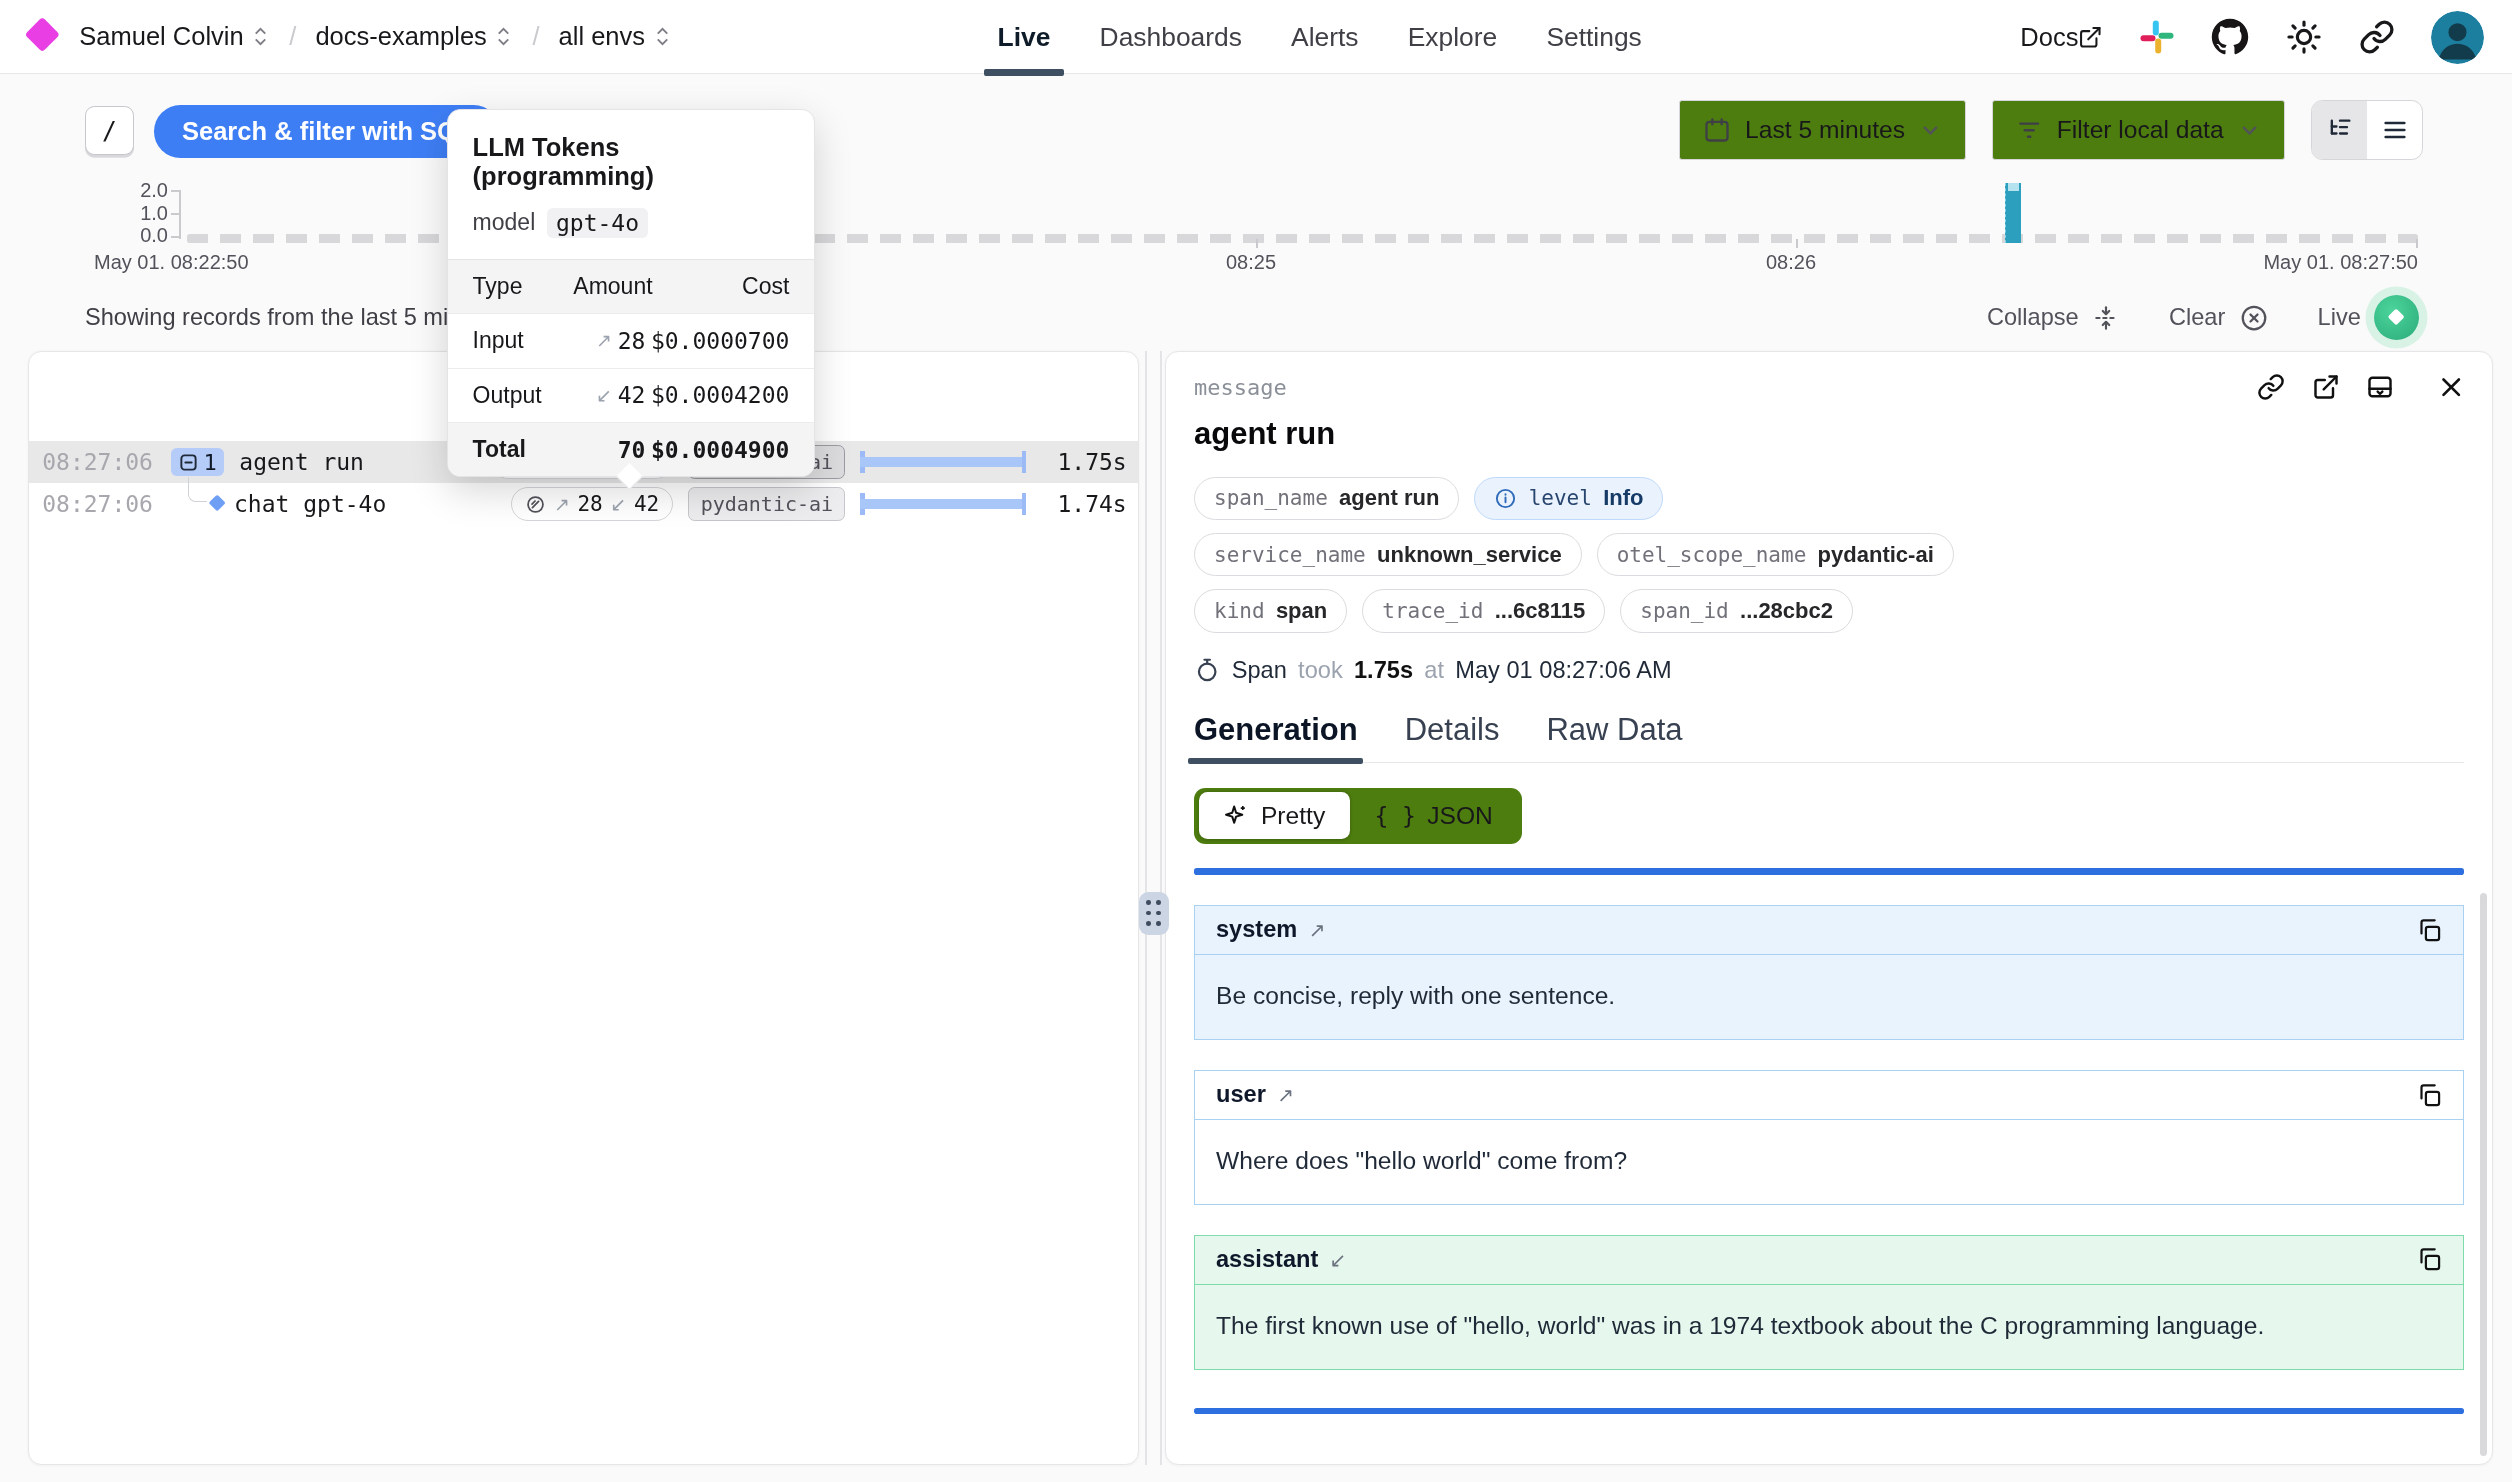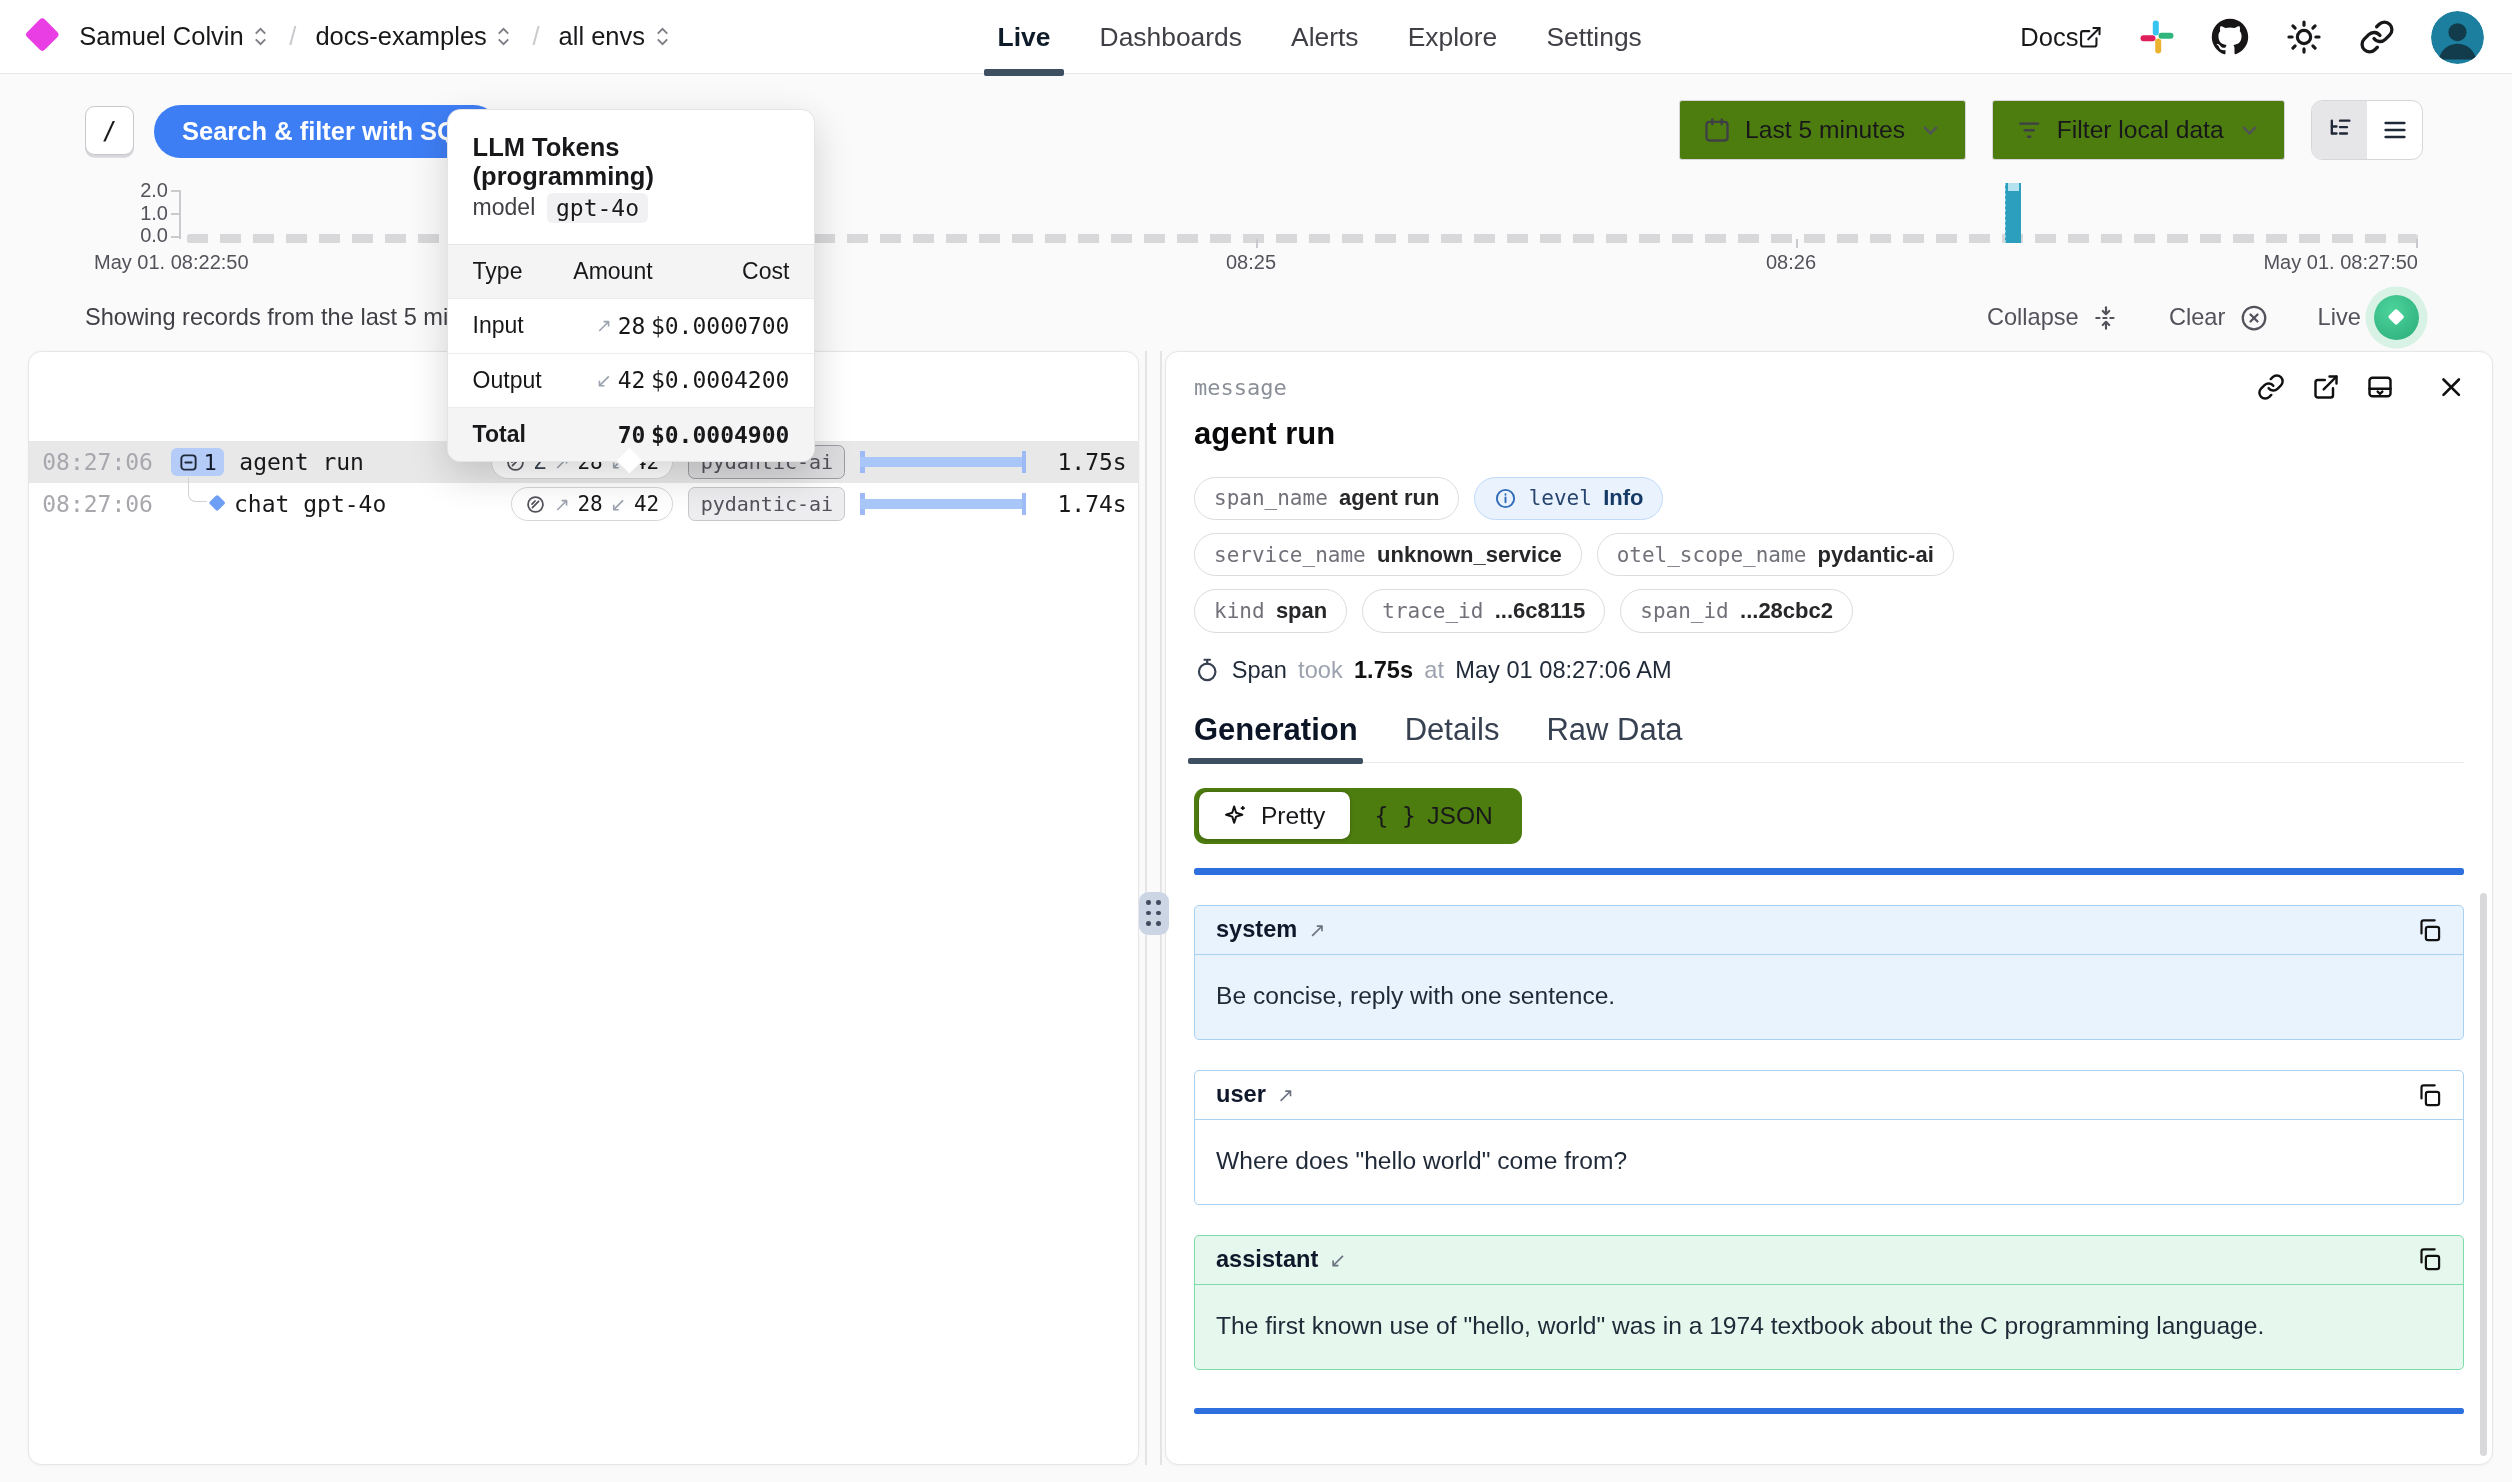--- a/index.html
+++ b/index.html
@@ -107,37 +107,37 @@
   .d-tabs { margin-top:28px; display:flex; gap:47px; border-bottom:1.9px solid #e8e8ea; }
   .dtab { font-size:31px; color:#374151; padding-bottom:14px; position:relative; cursor:pointer; }
   .dtab.active { color:#0b1526; font-weight:bold; }
   .dtab.active::after { content:""; position:absolute; left:-5.7px; right:-5.7px; bottom:-1.9px; height:5.7px; background:#3d4f60; border-radius:1.9px; }
   .seg2 { margin-top:24.6px; display:inline-flex; background:#4d7c0f; border-radius:11.3px; padding:4.7px;align-items:flex-end; }
   .seg2 .opt { display:flex; align-items:center; gap:11.3px; font-size:24.6px; color:#18181b; padding:9.4px 24.6px; border-radius:8.5px; cursor:pointer; }
   .seg2 .opt.active { background:#fff; box-shadow:0 0.9px 3.8px rgba(0,0,0,.22); }
   .rule { height:6.6px; background:#2e6fe0; border-radius:2.8px; }
   .rule.top { margin-top:24.6px; }
   .rule.bottom { margin-top:38px; }
-  .msg { border-radius:5px; border:1.9px solid; margin-top:30px; }
+  .msg { border-radius:0; border:1.9px solid; margin-top:30px; }
   .msg:first-of-type { margin-top:5.7px; }
   .msg-head { display:flex; justify-content:space-between; align-items:center; padding:10.4px 21px; border-bottom:1.9px solid; border-color:inherit; }
   .msg-role { font-size:23.6px; font-weight:bold; color:#0f172a; display:flex; align-items:center; gap:11.3px; }
   .msg-role .arrow { font-size:20px; font-weight:normal; color:#6b7280; }
   .msg-body { padding:23.6px 21px; font-size:24.6px; color:#1f2937; line-height:1.5; }
   .msg.sys { background:#e9f3fd; border-color:#a9d2f2; }
   .msg.usr { background:#fff; border-color:#a9d2f2; }
   .msg.ast { background:#e6f7ed; border-color:#7edcab; }
   .copy-btn { cursor:pointer; color:#111; }
   .scrollbar { position:absolute; right:4.7px; top:541px; width:7.6px; height:563px; background:#d9d9dc; border-radius:3.8px; cursor:pointer; }
 
   
   .tooltip { position:absolute; left:447px; top:109px; width:368px; background:#fff; border:0.9px solid #e4e4e7; border-radius:13.2px; box-shadow:0 13.2px 38px rgba(0,0,0,.16); z-index:40; }
   .tt-head { padding:23px 24.6px 21px; }
   .tt-title { font-size:25.5px; font-weight:bold; color:#18181b; }
-  .tt-model { margin-top:2px; display:flex; align-items:center; gap:11.3px; font-size:23px; color:#3f3f46; }
+  .tt-model { margin-top:17px; display:flex; align-items:center; gap:11.3px; font-size:23px; color:#3f3f46; }
   .tt-chip { background:#f1f1f3; border-radius:5.7px; padding:1.9px 9.4px; font-size:23px; color:#18181b; }
   .tt-table { border-top:0.9px solid #e4e4e7; }
   .tt-row { display:flex; align-items:center; padding:13.2px 24.6px; border-bottom:0.9px solid #ececef; font-size:23px; color:#18181b; }
   .tt-row.head { background:#f4f4f5; }
   .tt-row.total { background:#f4f4f5; font-weight:bold; border-bottom:none; border-radius:0 0 12.3px 12.3px; }
   .tt-c1 { width:106px; }
   .tt-c2 { flex:1; text-align:right; display:flex; justify-content:flex-end; align-items:center; gap:5.7px; }
   .tt-c2 .arrow { color:#9ca3af; font-size:19px; }
   .tt-c3 { width:144px; text-align:right; }
   .tt-arrow { position:absolute; bottom:-9.4px; left:172px; width:19px; height:19px; background:#fff; transform:rotate(45deg); border-right:0.9px solid #e4e4e7; border-bottom:0.9px solid #e4e4e7; }

